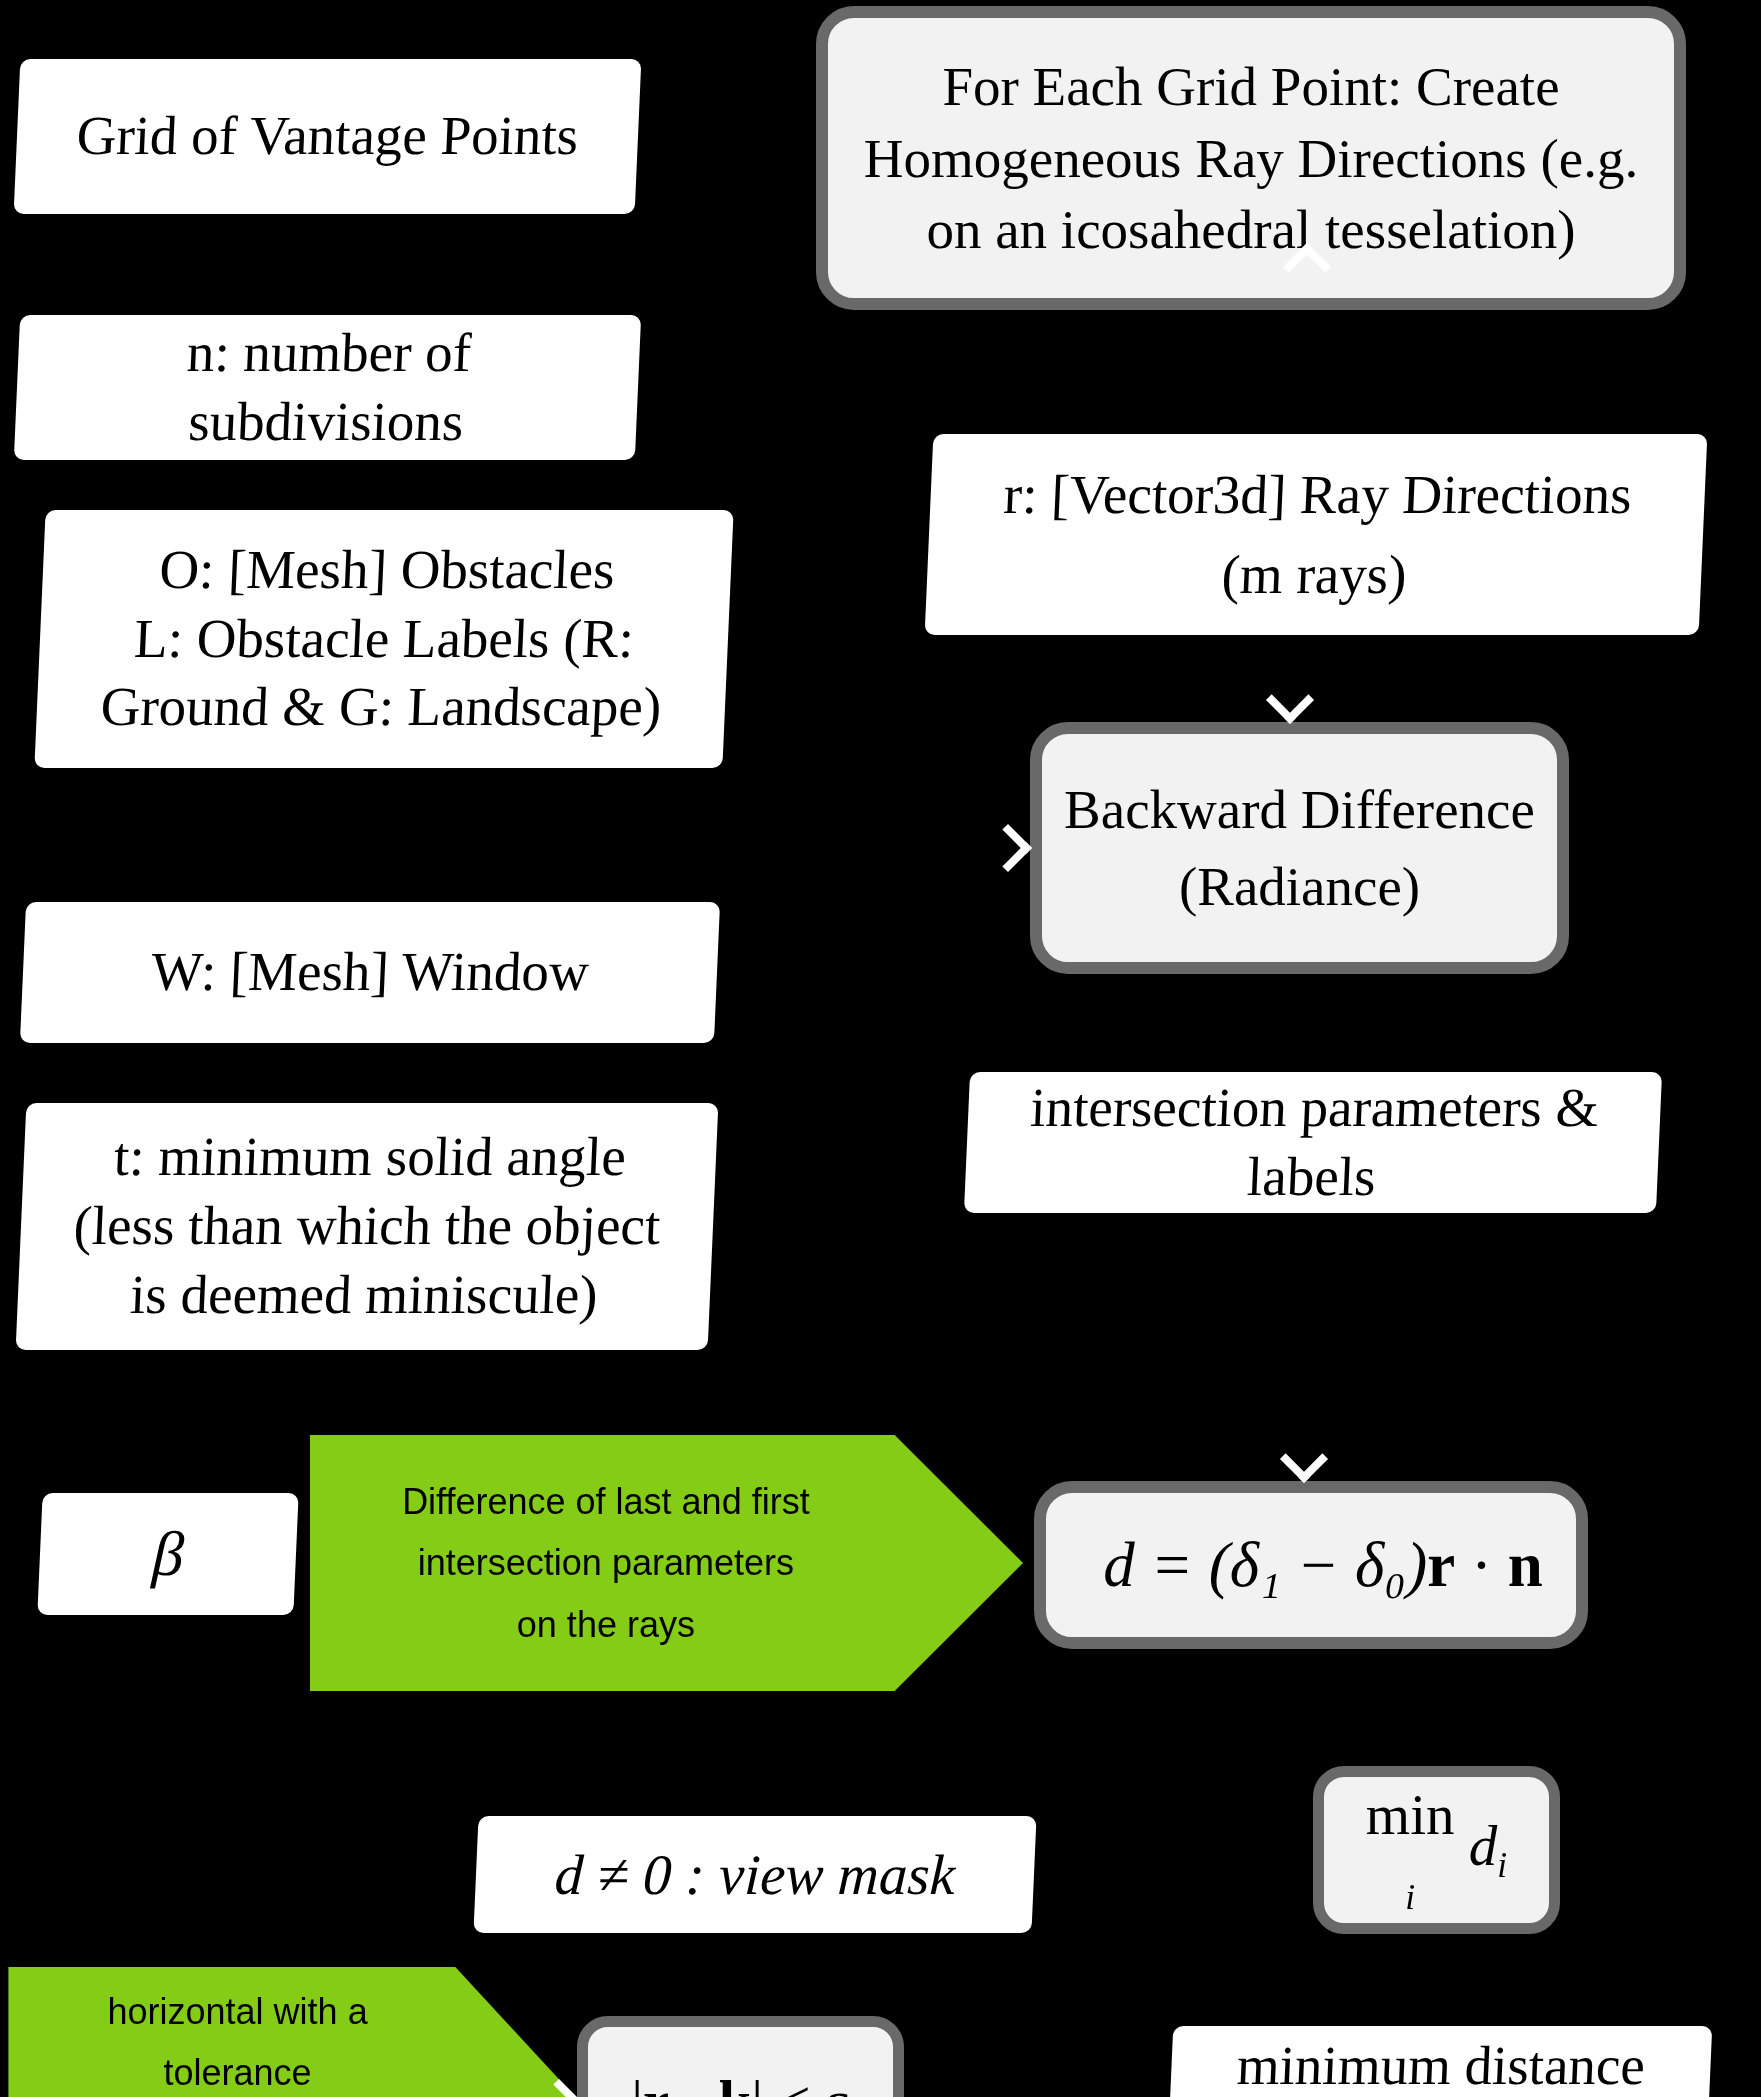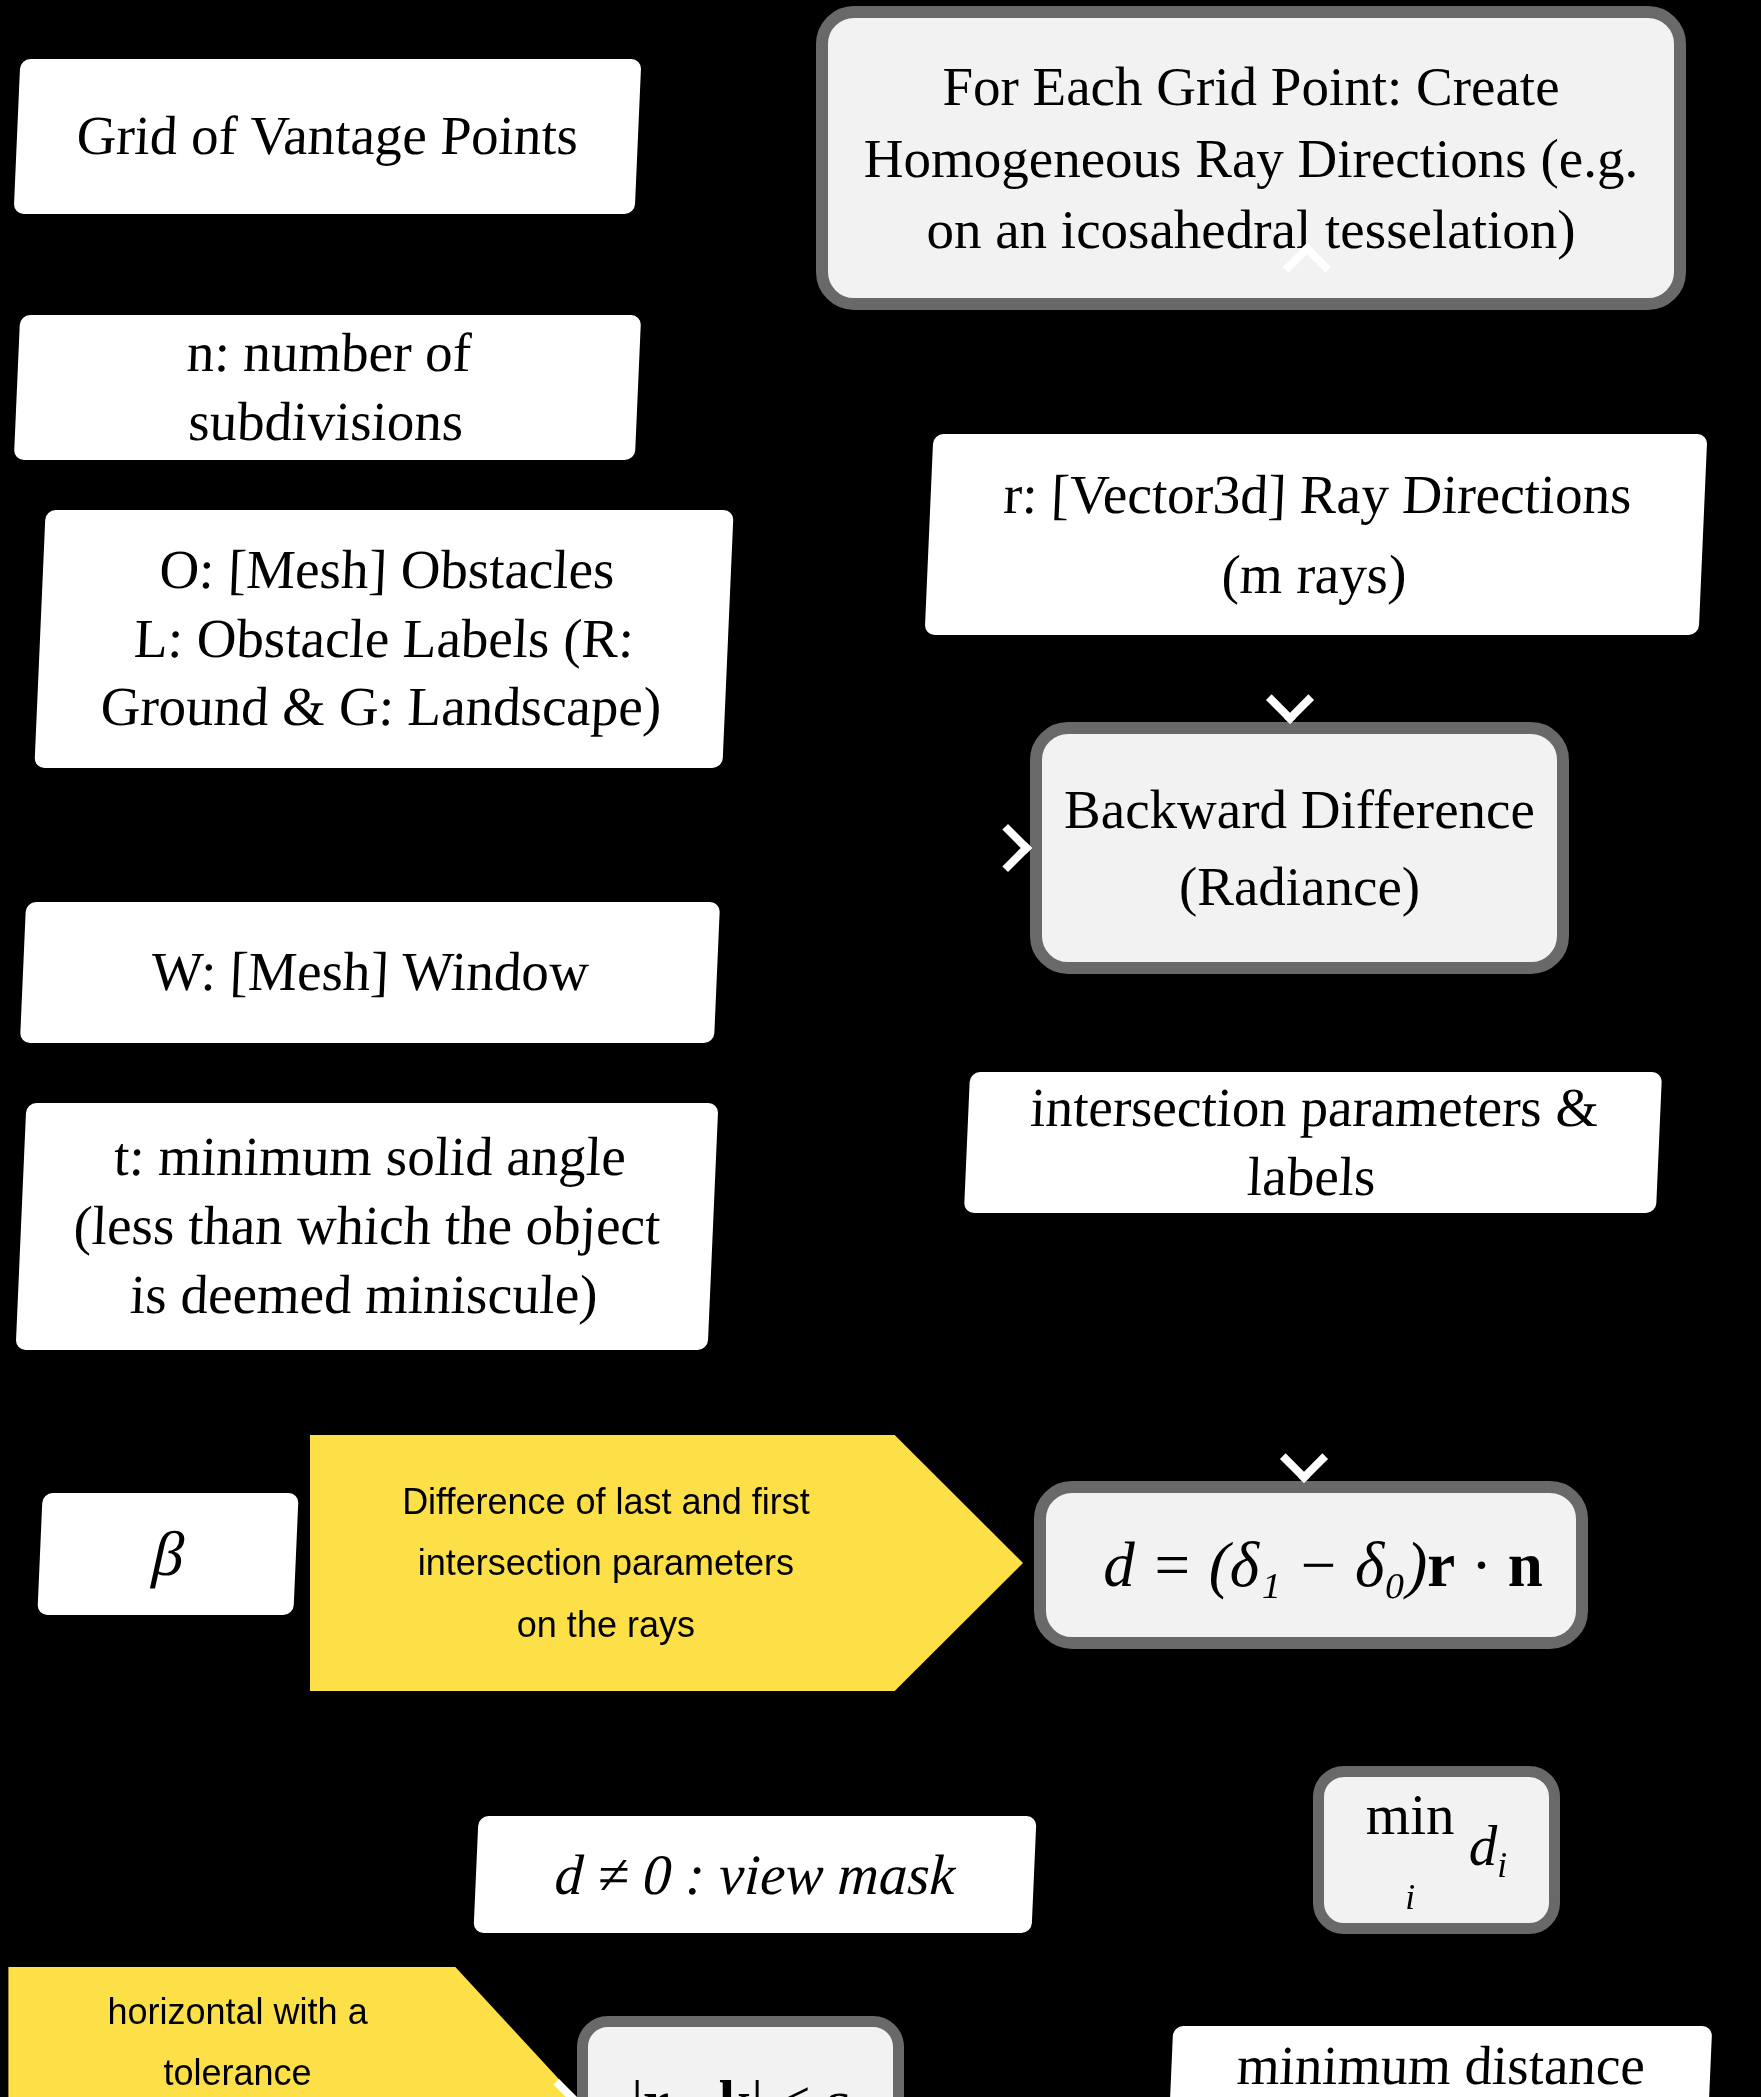--- a/index.html
+++ b/index.html
@@ -10,21 +10,21 @@
     color:#000;
     overflow:hidden;
   }
   .node{position:absolute;box-sizing:border-box;display:flex;align-items:center;justify-content:center;text-align:center;}
   .txt{white-space:pre-line;line-height:1.25;}
   
   .para{background:#ffffff;border-radius:10px;transform:skewX(-2.5deg);}
   
   .round{background:#f2f2f2;border:12.6px solid #696969;border-radius:38px;}
   
-  .arrow-right{background:#fde047;}
+  .arrow-right{background:#84cc16;}
   .arrow-right .txt{font-family:"Liberation Sans", sans-serif;}
   .it{font-style:italic;}
   .bold{font-weight:bold;}
   .minstack{display:inline-flex;flex-direction:column;align-items:center;margin-right:14.3px;gap:32px;}
   .minstack .minsub{font-style:italic;font-size:0.62em;margin-top:-2.5px;}
   .argsub{font-style:italic;font-size:0.62em;vertical-align:-0.35em;}
   
   .chev{position:absolute;width:26px;height:26px;border-right:8.4px solid #ffffff;border-bottom:8.4px solid #ffffff;}
   .chev.down{transform:rotate(45deg);}
   .chev.up{transform:rotate(-135deg);}

